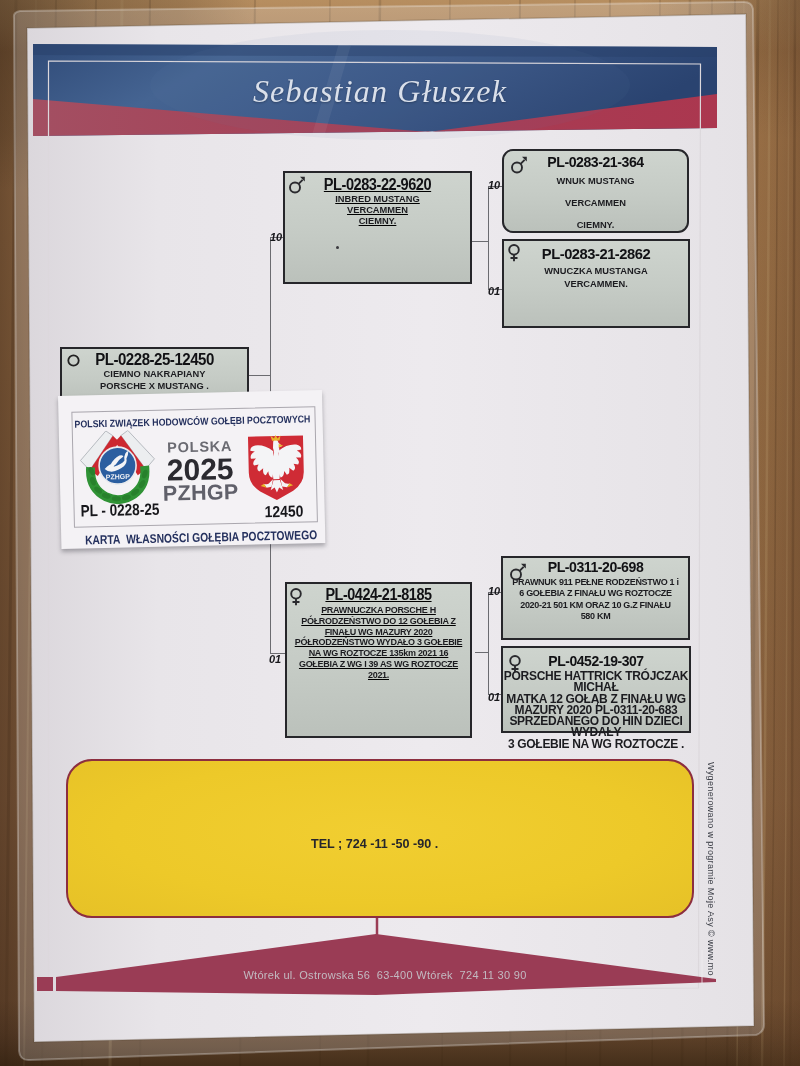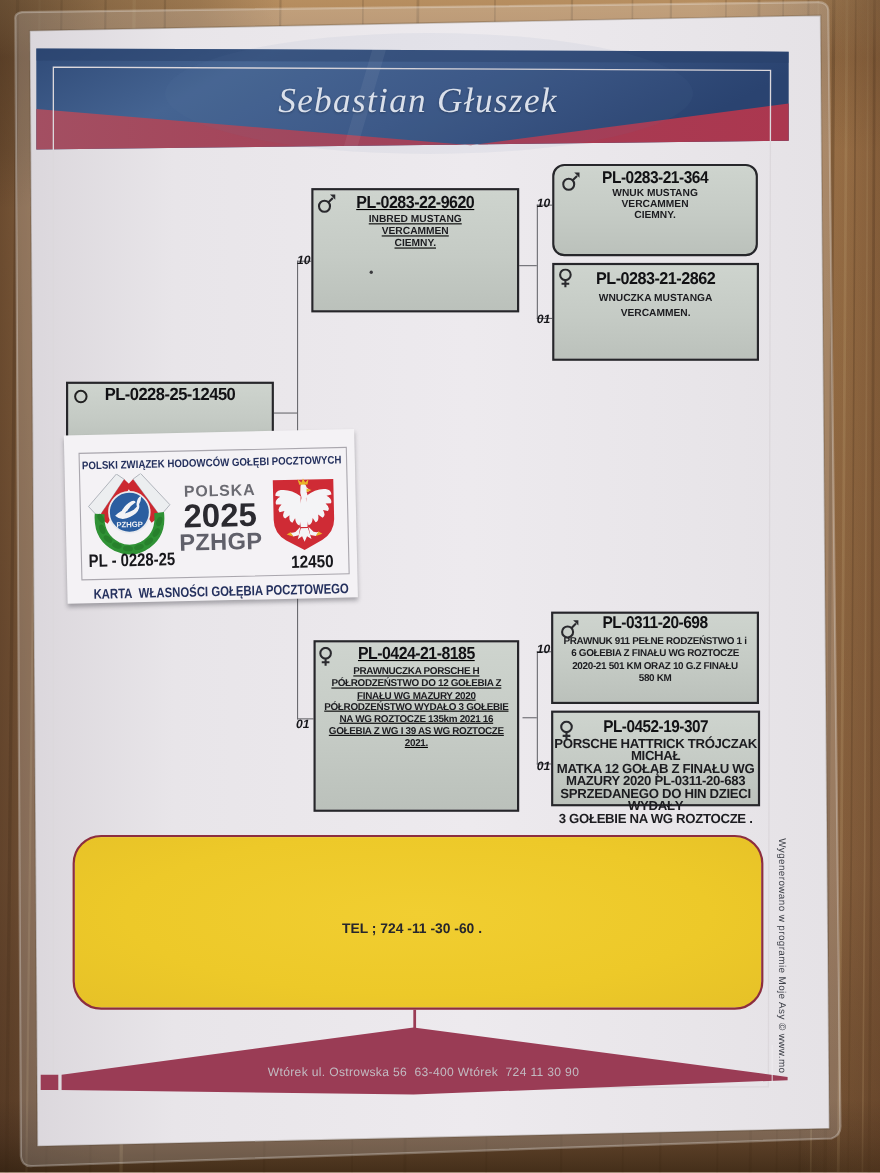--- a/index.html
+++ b/index.html
@@ -164,37 +164,38 @@
   <div class="abs" style="left:51px;top:73px;width:3px;height:3px;background:#3a3a3e;border-radius:50%;"></div>
 </div>
 
 <div class="pbox" style="left:502px;top:149px;width:187px;height:84px;border-radius:11px;">
   <svg class="abs" style="left:7px;top:5px" width="18" height="18" viewBox="0 0 18 18">
         <circle cx="6" cy="11.5" r="5" fill="none" stroke="#2a2a2e" stroke-width="1.9"></circle>
         <path d="M9.6,7.9 L13.6,3.9" fill="none" stroke="#2a2a2e" stroke-width="1.9"></path>
         <path d="M11,0.8 L15.8,0.8 L15.8,5.6 L13.4,3.2 Z" fill="#2a2a2e"></path>
       </svg>
   <div class="phead" style="font-size:15.5px;margin-top:2px;transform:scaleX(0.91);">PL-0283-21-364</div>
-  <div class="ptxt" style="font-size:9.3px;line-height:10px;margin-top:-1px;">WNUK MUSTANG<br>VERCAMMEN<br>CIEMNY.</div>
+  <div class="ptxt" style="font-size:9.3px;line-height:22px;margin-top:-1px;">WNUK MUSTANG<br>VERCAMMEN<br>CIEMNY.</div>
 </div>
 
 <div class="pbox" style="left:502px;top:239px;width:188px;height:89px;">
   <svg class="abs" style="left:3px;top:3px" width="15" height="19" viewBox="0 0 15 19">
         <circle cx="7" cy="5.8" r="4.8" fill="none" stroke="#2a2a2e" stroke-width="1.9"></circle>
         <path d="M7,10.6 L7,17.2 M3.5,14 L10.5,14" fill="none" stroke="#2a2a2e" stroke-width="1.9"></path>
       </svg>
   <div class="phead" style="font-size:15.5px;margin-top:4px;transform:scaleX(0.95);">PL-0283-21-2862</div>
   <div class="ptxt" style="font-size:9.3px;line-height:12.8px;margin-top:2px;">WNUCZKA MUSTANGA<br>VERCAMMEN.</div>
 </div>
 
 <div class="pbox" style="left:60px;top:347px;width:189px;height:58px;">
   <svg class="abs" style="left:4px;top:4px" width="15" height="15" viewBox="0 0 15 15">
         <circle cx="7.5" cy="7.5" r="5.2" fill="none" stroke="#222" stroke-width="1.8"></circle>
       </svg>
   <div class="phead" style="font-size:16px;margin-top:2px;transform:scaleX(0.94);">PL-0228-25-12450</div>
+  <div class="ptxt" style="font-size:9.3px;line-height:11.8px;margin-top:0px;">CIEMNO NAKRAPIANY<br>PORSCHE X MUSTANG .</div>
 </div>
 
 <div class="pbox" style="left:285px;top:582px;width:187px;height:156px;text-decoration:underline;">
   <svg class="abs" style="left:2px;top:4px" width="15" height="19" viewBox="0 0 15 19">
         <circle cx="7" cy="5.8" r="4.8" fill="none" stroke="#2a2a2e" stroke-width="1.9"></circle>
         <path d="M7,10.6 L7,17.2 M3.5,14 L10.5,14" fill="none" stroke="#2a2a2e" stroke-width="1.9"></path>
       </svg>
   <div class="phead" style="font-size:16px;margin-top:2px;transform:scaleX(0.90);">PL-0424-21-8185</div>
   <div class="ptxt" style="font-size:9.0px;line-height:10.8px;letter-spacing:-0.3px;margin-top:1px;">PRAWNUCZKA PORSCHE H<br>PÓŁRODZEŃSTWO DO 12 GOŁEBIA Z<br>FINAŁU WG MAZURY 2020<br>PÓŁRODZEŃSTWO WYDAŁO 3 GOŁEBIE<br>NA WG ROZTOCZE 135km 2021 16<br>GOŁEBIA Z WG I 39 AS WG ROZTOCZE<br>2021.</div>
 </div>
@@ -277,18 +278,18 @@
   </svg>
 
   <div class="abs" style="left:20px;top:106px;font-size:16.5px;font-weight:bold;color:#17171b;white-space:nowrap;transform:scaleX(0.82);transform-origin:0 0;">PL - 0228-25</div>
   <div class="abs" style="left:204px;top:112px;font-size:16px;font-weight:bold;color:#17171b;white-space:nowrap;transform:scaleX(0.87);transform-origin:0 0;">12450</div>
 
   <div class="abs" style="left:0;top:138px;width:264px;text-align:center;font-size:12.6px;font-weight:bold;color:#25315e;white-space:nowrap;transform:scaleX(0.82);">KARTA&nbsp; WŁASNOŚCI GOŁĘBIA POCZTOWEGO</div>
 </div>
 
 <div class="abs" style="left:66px;top:759px;width:628px;height:159px;background:radial-gradient(ellipse at 50% 45%, #f1ce31 0%, #edc929 60%, #e6c127 100%);border:2.5px solid #8c2e3f;border-radius:26px;box-sizing:border-box;"></div>
 
-<div class="abs" style="left:311px;top:837px;font-size:12.6px;font-weight:bold;color:#26262c;">TEL ; 724 -11 -30 -60 .</div>
+<div class="abs" style="left:311px;top:837px;font-size:12.6px;font-weight:bold;color:#26262c;">TEL ; 724 -11 -50 -90 .</div>
 
 <div class="abs" style="left:0;top:969px;width:770px;text-align:center;font-size:11px;color:#c2bac1;letter-spacing:0.3px;">Wtórek ul. Ostrowska 56&nbsp; 63-400 Wtórek&nbsp; 724 11 30 90</div>
 
 <div class="abs" style="left:716px;top:762px;transform:rotate(90deg);transform-origin:0 0;white-space:nowrap;font-size:9px;color:#3c3f47;letter-spacing:0.35px;">Wygenerowano w programie Moje Asy © www.mo</div>
 </div>
 
 </body></html>

